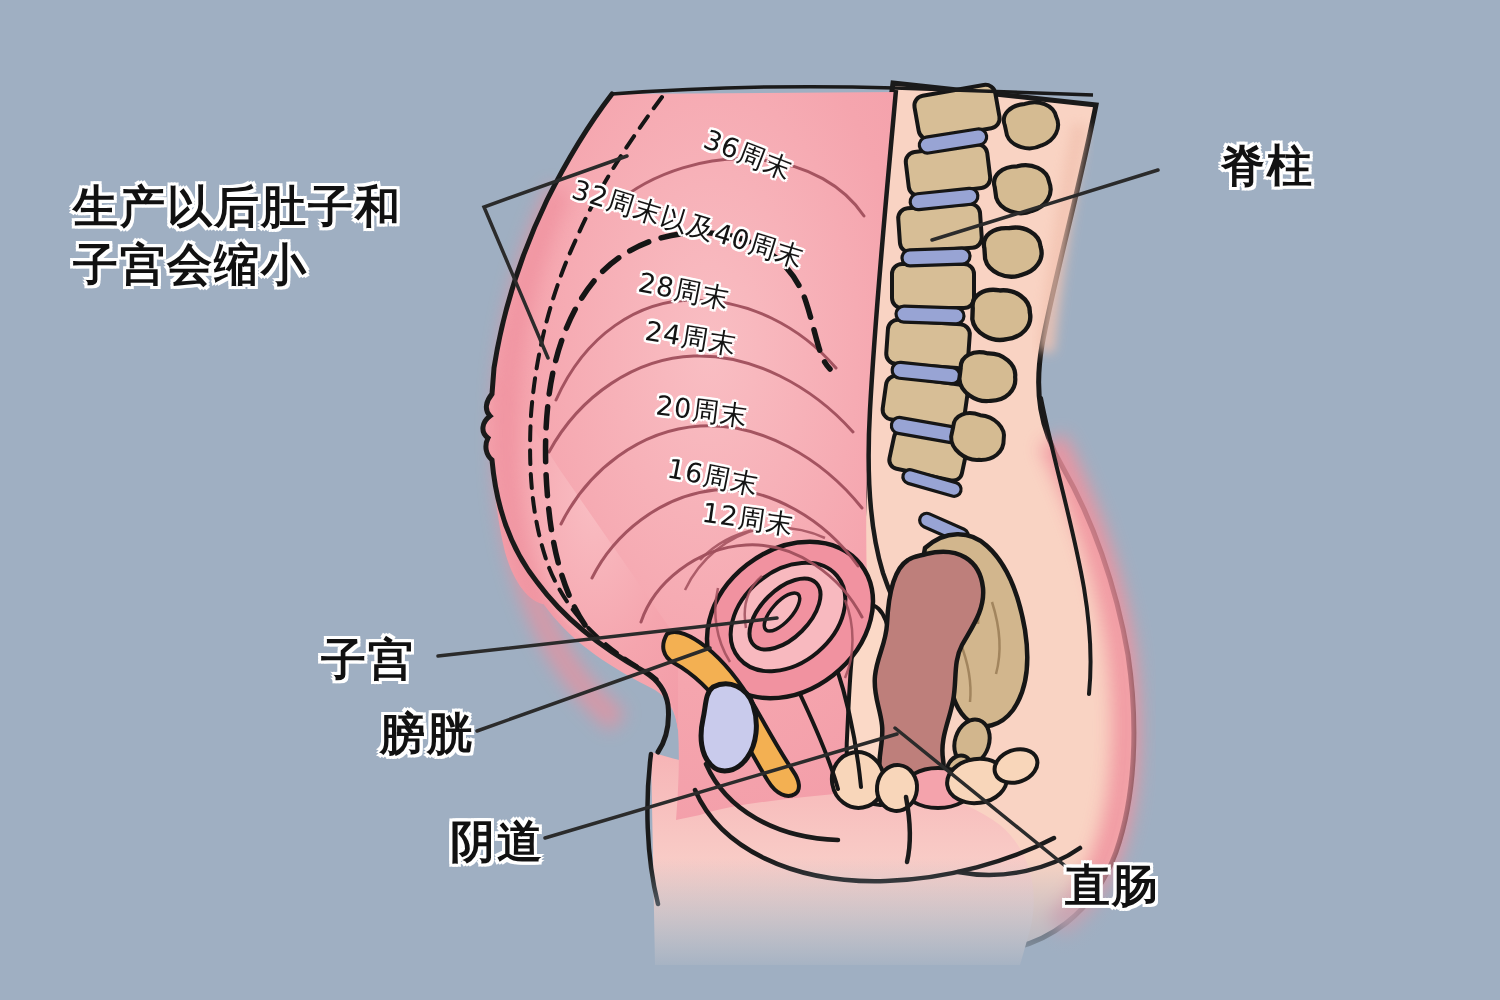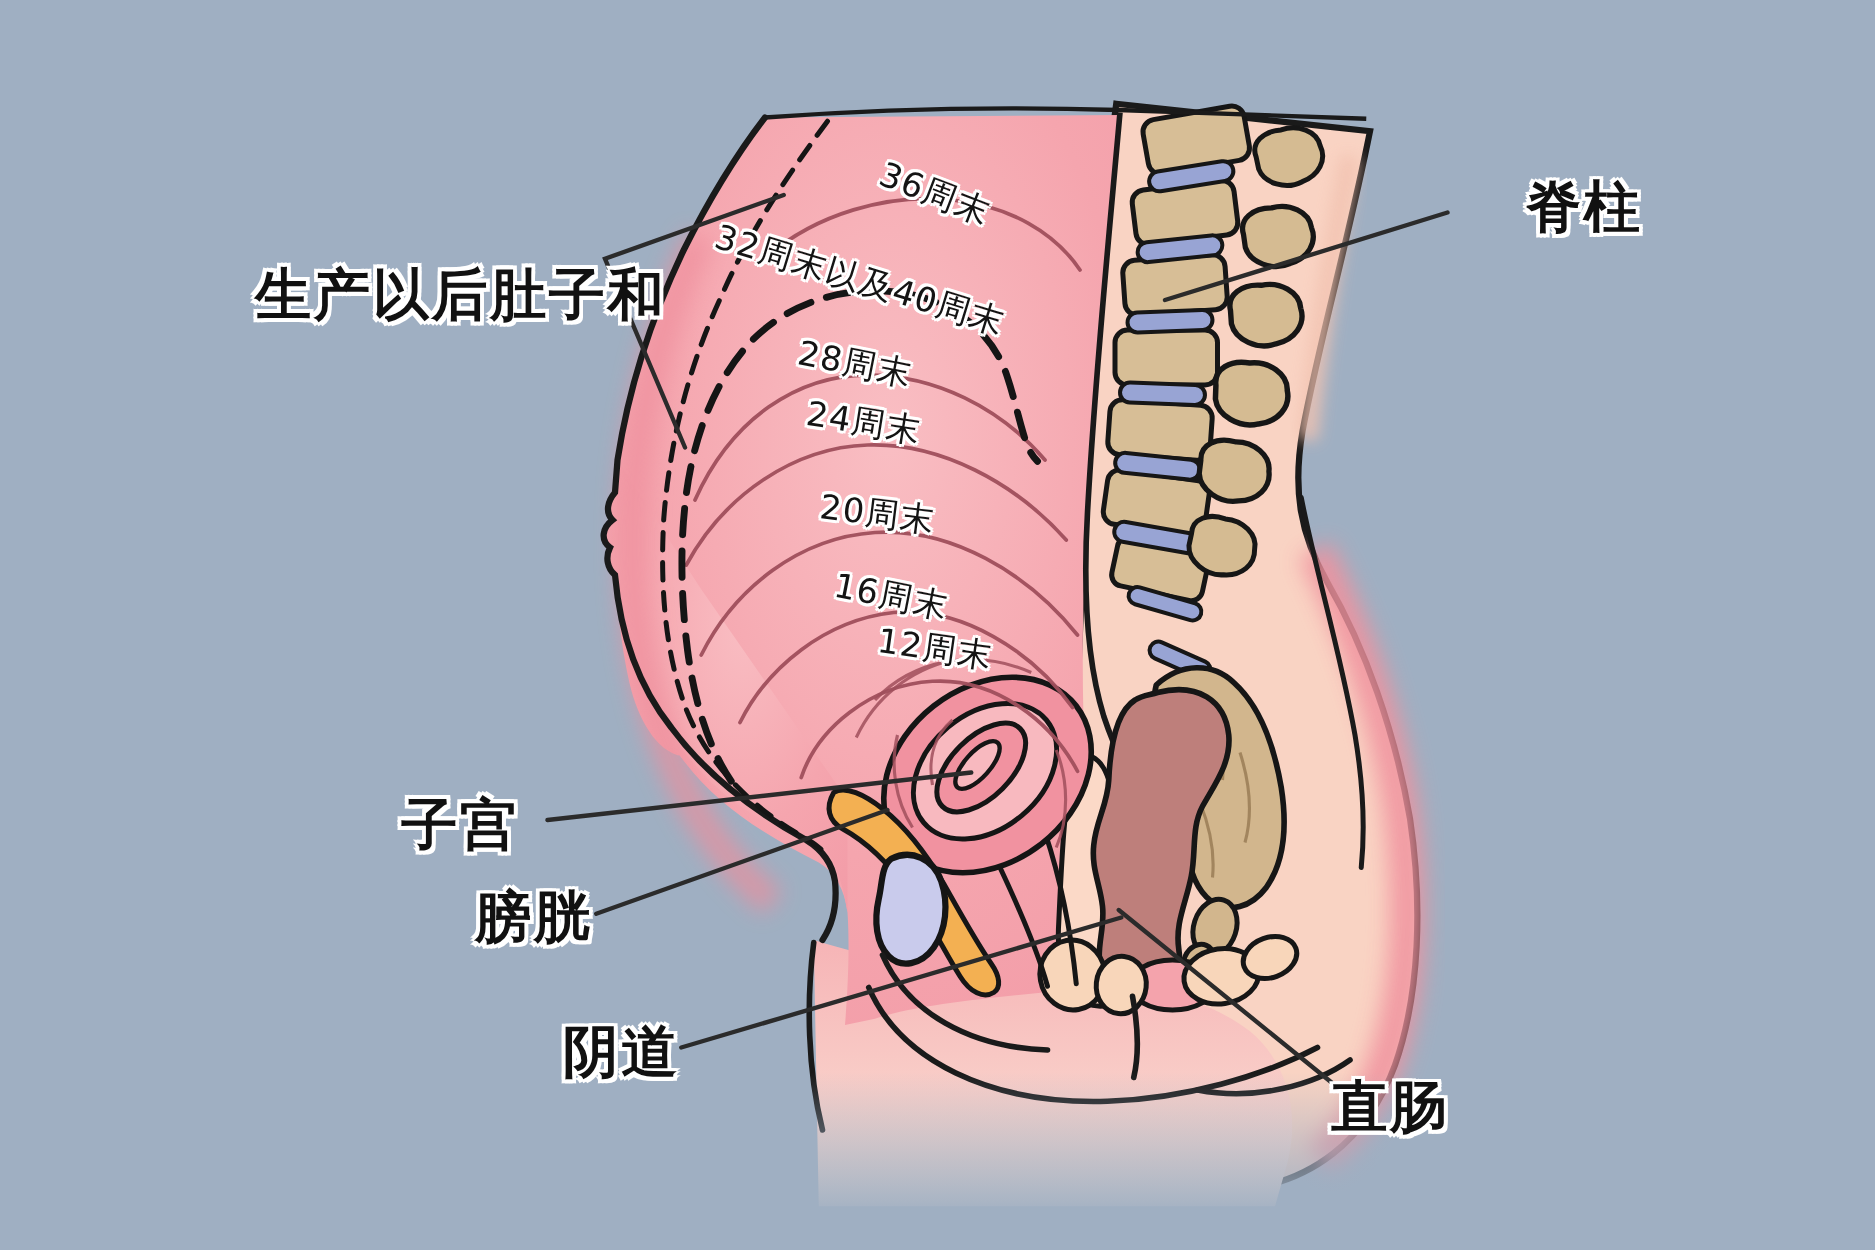--- a/index.html
+++ b/index.html
@@ -15,21 +15,21 @@
     transform:translate(-50%,-50%);
     text-shadow:
       -3px -3px 0 #fff, 3px -3px 0 #fff, -3px 3px 0 #fff, 3px 3px 0 #fff,
       0 -3px 0 #fff, 0 3px 0 #fff, -3px 0 0 #fff, 3px 0 0 #fff;
   }
   .big{font-size:45px;font-weight:600;letter-spacing:2px;}
   .note{
     position:absolute;left:303px;top:236px;width:460px;
     transform:translate(-50%,-50%);
     font-size:45px;font-weight:600;letter-spacing:2px;line-height:1.28;
-    text-align:right;color:#111;
+    text-align:left;color:#111;
     text-shadow:
       -3px -3px 0 #fff, 3px -3px 0 #fff, -3px 3px 0 #fff, 3px 3px 0 #fff,
       0 -3px 0 #fff, 0 3px 0 #fff, -3px 0 0 #fff, 3px 0 0 #fff;
   }
   .wk{
     position:absolute;color:#141414;white-space:nowrap;
     font-size:27px;font-weight:500;letter-spacing:1px;
     text-shadow:
       -2px -2px 0 #fff, 2px -2px 0 #fff, -2px 2px 0 #fff, 2px 2px 0 #fff,
       0 -2.5px 0 #fff, 0 2.5px 0 #fff, -2.5px 0 0 #fff, 2.5px 0 0 #fff;
@@ -286,20 +286,21 @@
       <path d="M 477,731 L 710,648"></path>
       <path d="M 545,838 L 897,734"></path>
       <path d="M 895,728 L 1085,882"></path>
     </g>
 
     <rect x="540" y="858" width="680" height="142" fill="url(#fadeG)"></rect>
   </svg>
 
   <div class="note">
     <div>生产以后肚子和</div>
+    <div>子宫会缩小</div>
   </div>
 
   <div class="wk wk0">36周末</div>
   <div class="wk wk1">32周末以及40周末</div>
   <div class="wk wk2">28周末</div>
   <div class="wk wk3">24周末</div>
   <div class="wk wk4">20周末</div>
   <div class="wk wk5">16周末</div>
   <div class="wk wk6">12周末</div>
 

